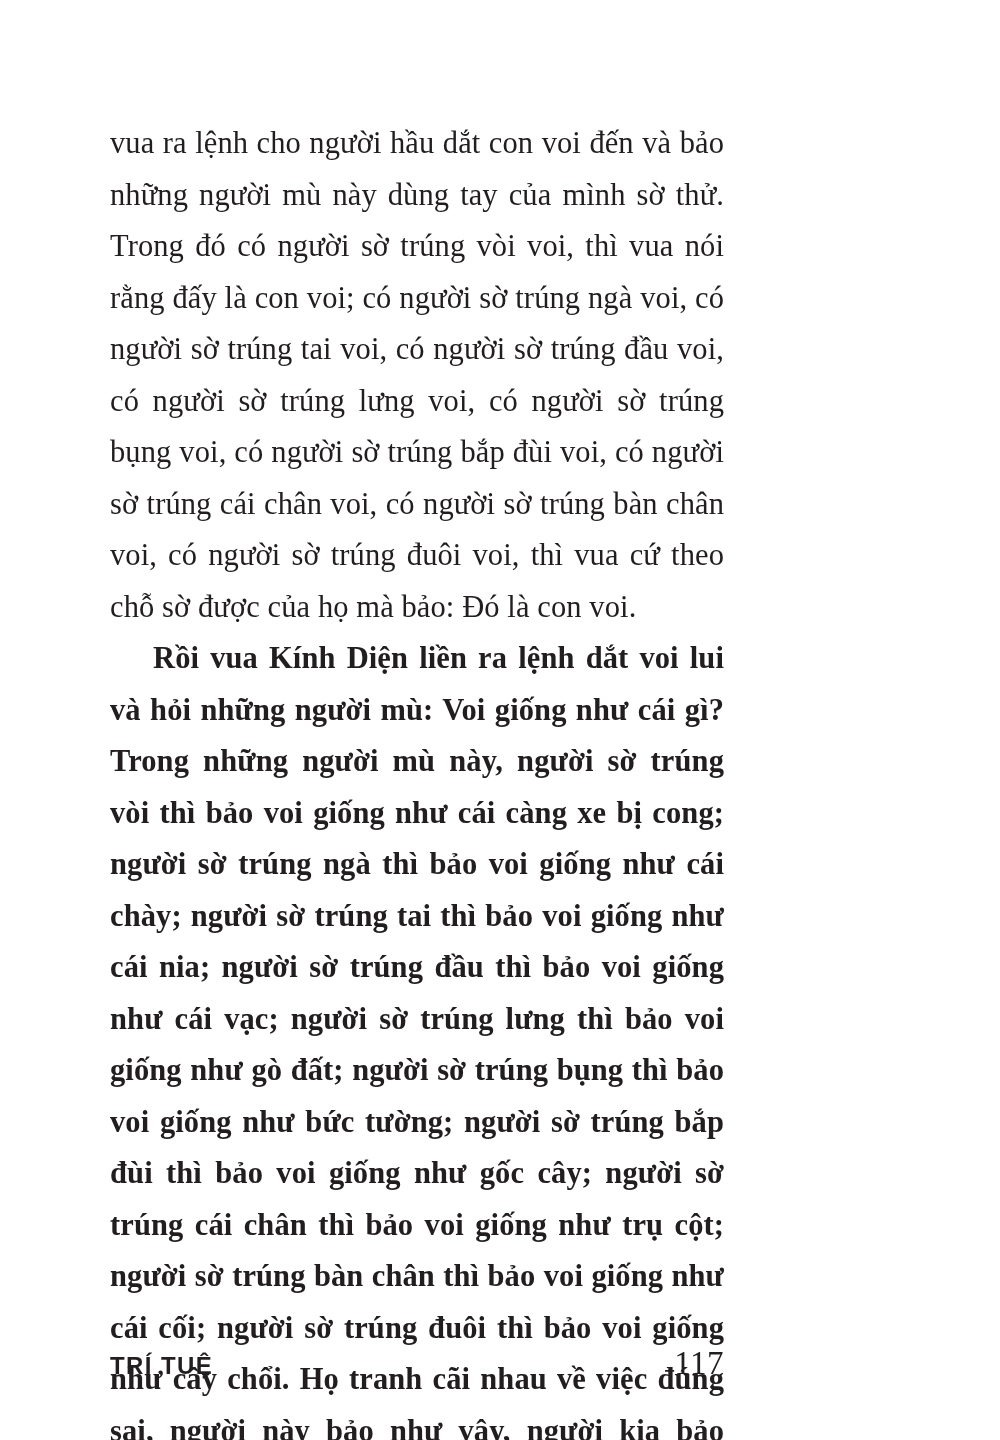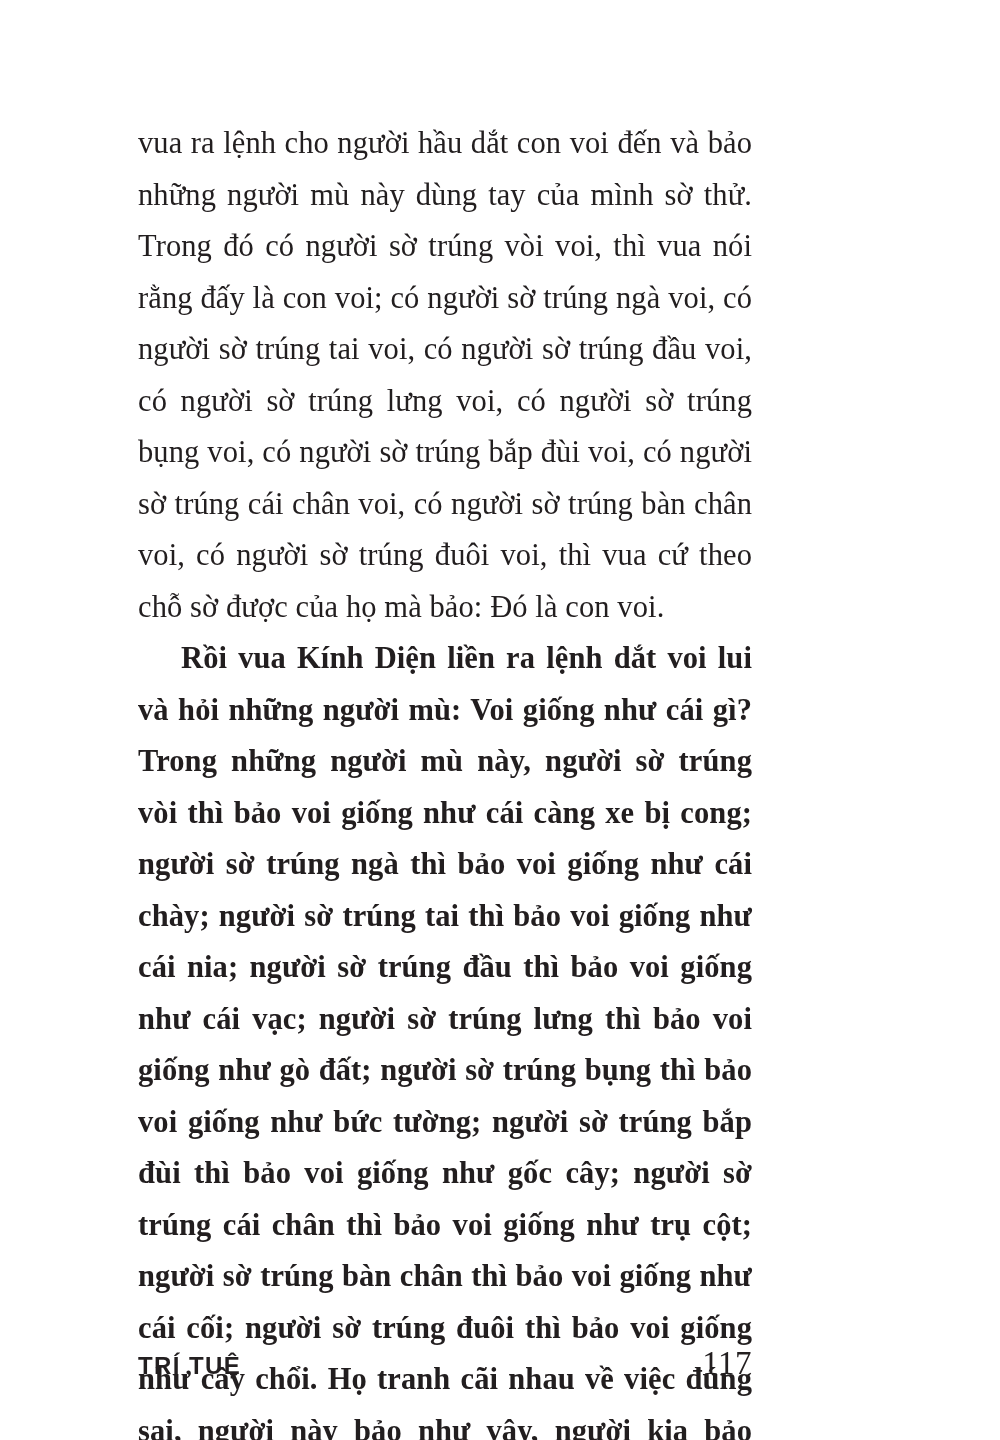--- a/index.html
+++ b/index.html
@@ -13,21 +13,20 @@
     font-family: "Liberation Serif", serif;
     color: #231f20;
     overflow: hidden;
   }
   .page {
     position: relative;
     width: 844px;
     height: 1440px;
     box-sizing: border-box;
     padding: 118px 120px 0 110px;
-    margin-left: 28px;
   }
   .body-text {
     font-family: "Liberation Serif", serif;
     font-size: 30.5px;
     line-height: 51.5px;
     text-align: justify;
     text-justify: inter-word;
     color: #221e1f;
     letter-spacing: 0.1px;
   }

